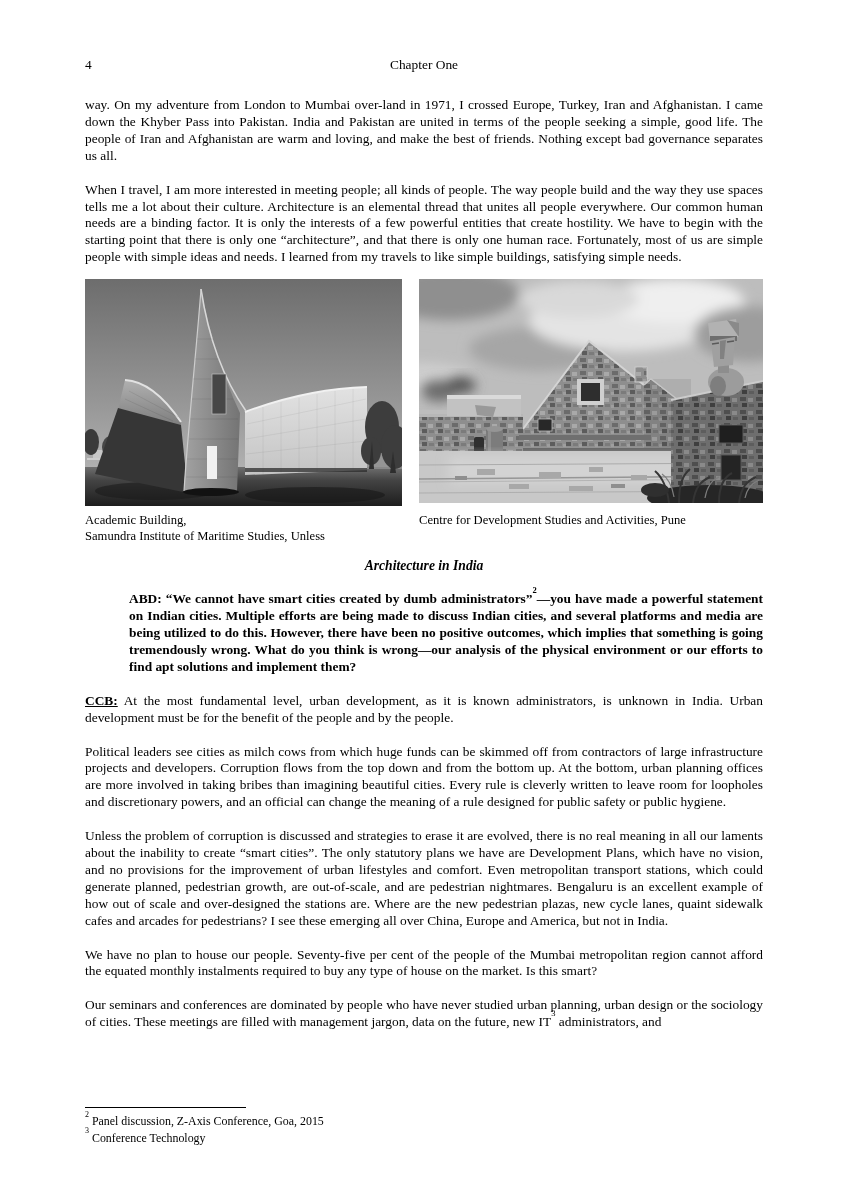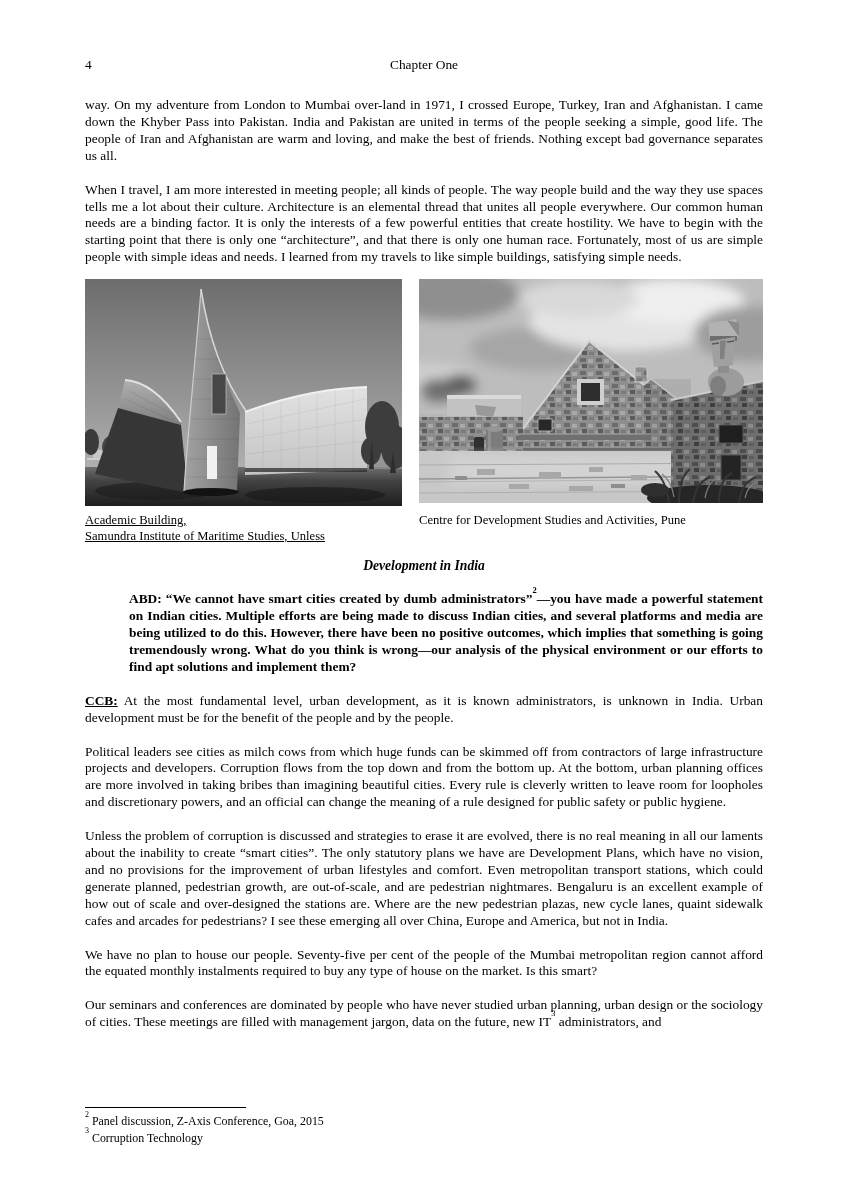--- a/index.html
+++ b/index.html
@@ -39,21 +39,21 @@
     top: -4.5px;
   }
 
   .figures {
     display: flex;
     align-items: flex-start;
     gap: 13px;
     margin: 0 0 6px 0;
   }
   figure { margin: 0; }
-  .fig-left  { width: 365px; text-decoration: underline; }
+  .fig-left  { width: 365px; }
   .fig-right { width: 344px; }
   figure svg { display:block; }
   figcaption {
     font-size: 12.6px;
     line-height: 15.5px;
     margin-top: 7px;
     text-align: left;
   }
   .fig-right figcaption { margin-top: 10px; }
 
@@ -330,33 +330,33 @@
             <path d="M326,219 C328,209 333,204 340,201"></path>
           </g>
           <ellipse cx="236" cy="211" rx="14" ry="7" fill="#2f2f2f"></ellipse>
         </g>
       </svg>
       <figcaption>Centre for Development Studies and Activities, Pune</figcaption>
     </figure>
 
   </div>
 
-  <h2 class="section-heading">Development in India</h2>
+  <h2 class="section-heading">Architecture in India</h2>
 
   <p class="body bold"><span>ABD: “We cannot have smart cities created by dumb administrators”</span><sup class="fnref">2</sup><span>—you have made a powerful statement on Indian cities. Multiple efforts are being made to discuss Indian cities, and several platforms and media are being utilized to do this. However, there have been no positive outcomes, which implies that something is going tremendously wrong. What do you think is wrong—our analysis of the physical environment or our efforts to find apt solutions and implement them?</span></p>
 
   <p class="body"><span class="lead-bold">CCB:</span><span> At the most fundamental level, urban development, as it is known administrators, is unknown in India. Urban development must be for the benefit of the people and by the people.</span></p>
 
   <p class="body">Political leaders see cities as milch cows from which huge funds can be skimmed off from contractors of large infrastructure projects and developers. Corruption flows from the top down and from the bottom up. At the bottom, urban planning offices are more involved in taking bribes than imagining beautiful cities. Every rule is cleverly written to leave room for loopholes and discretionary powers, and an official can change the meaning of a rule designed for public safety or public hygiene.</p>
 
   <p class="body">Unless the problem of corruption is discussed and strategies to erase it are evolved, there is no real meaning in all our laments about the inability to create “smart cities”. The only statutory plans we have are Development Plans, which have no vision, and no provisions for the improvement of urban lifestyles and comfort. Even metropolitan transport stations, which could generate planned, pedestrian growth, are out-of-scale, and are pedestrian nightmares. Bengaluru is an excellent example of how out of scale and over-designed the stations are. Where are the new pedestrian plazas, new cycle lanes, quaint sidewalk cafes and arcades for pedestrians? I see these emerging all over China, Europe and America, but not in India.</p>
 
   <p class="body">We have no plan to house our people. Seventy-five per cent of the people of the Mumbai metropolitan region cannot afford the equated monthly instalments required to buy any type of house on the market. Is this smart?</p>
 
   <p class="body"><span>Our seminars and conferences are dominated by people who have never studied urban planning, urban design or the sociology of cities. These meetings are filled with management jargon, data on the future, new IT</span><sup class="fnref">3</sup><span> administrators, and</span></p>
 
   <div class="footnotes">
     <div class="fn-rule"></div>
     <div><sup class="fnref">2</sup><span> Panel discussion, Z-Axis Conference, Goa, 2015</span></div>
-    <div><sup class="fnref">3</sup><span> Corruption Technology</span></div>
+    <div><sup class="fnref">3</sup><span> Conference Technology</span></div>
   </div>
 
 </div>
 
 </body></html>

